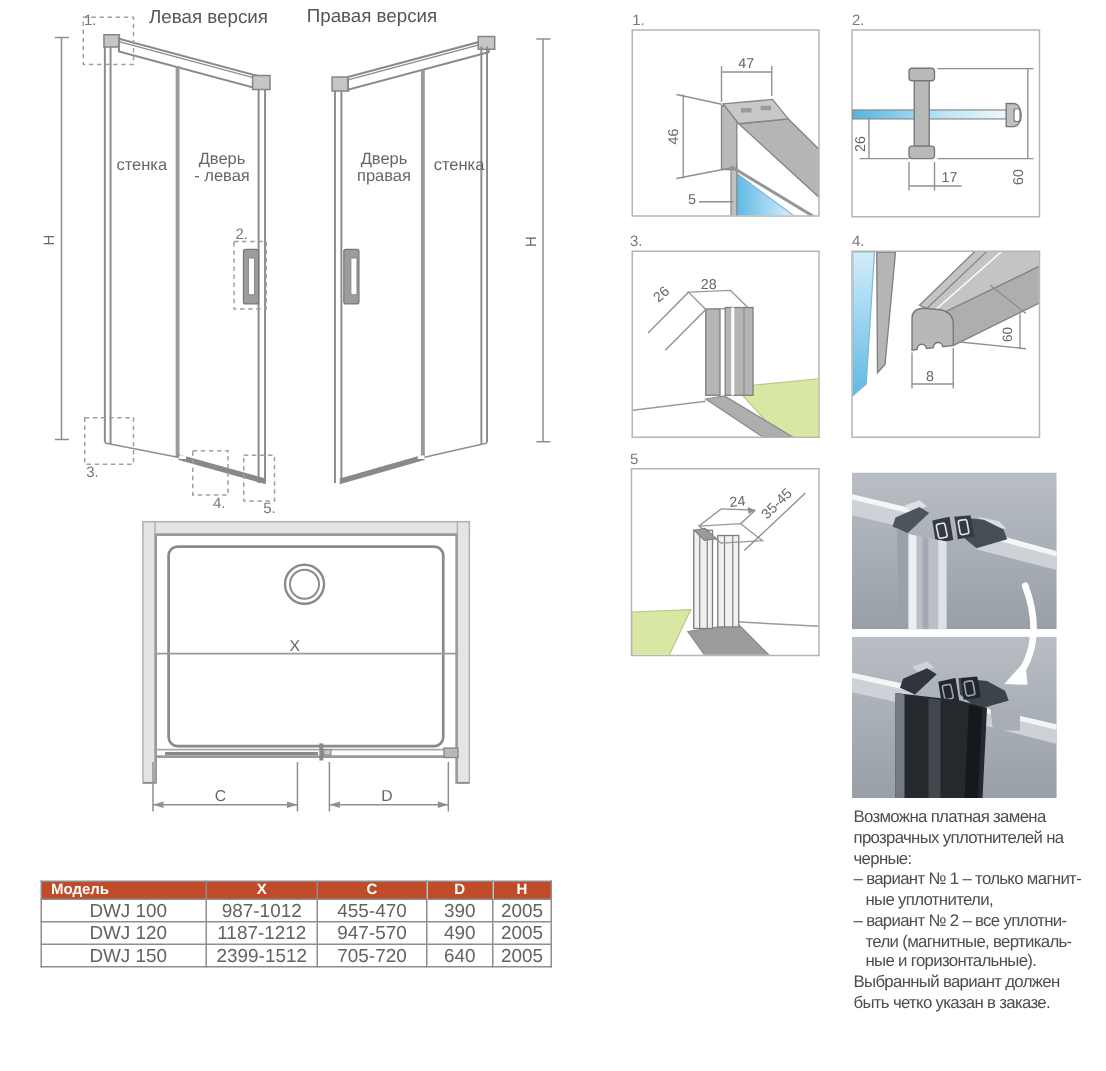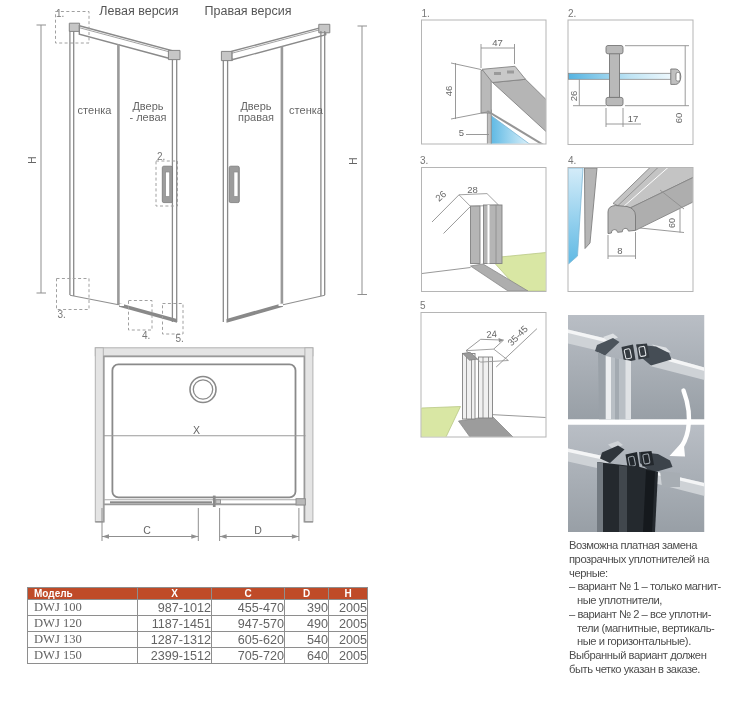--- a/index.html
+++ b/index.html
@@ -2,22 +2,22 @@
 <html><head>
 <meta charset="utf-8">
 <style>
 html,body{margin:0;padding:0;background:#fff;}
 body{font-family:"Liberation Sans",sans-serif;}
 #page{position:relative;width:737px;height:714px;overflow:hidden;background:#fff;}
 #page svg.main{position:absolute;left:0;top:0;}
 #spec{position:absolute;left:27px;top:587px;width:340px;border-collapse:collapse;table-layout:fixed;padding-left:36px;}
 #spec td,#spec th{border:1px solid #8e8e8e;padding:0;font-weight:normal;white-space:nowrap;overflow:hidden;box-sizing:border-box;}
 #spec th{background:#bf4b28;color:#ffffff;font-size:10px;height:11px;font-weight:bold;}
-#spec td{color:#636363;font-size:12.6px;height:14px;text-align:right;}
-#spec td.m{text-align:left;padding-left:6px;font-family:Liberation Serif, serif;}
+#spec td{color:#636363;font-size:12.6px;height:14px;text-align:center;}
+#spec td.m{text-align:center;padding-left:6px;}
 #spec th.m{text-align:left;padding-left:6px;}
 #note{position:absolute;left:569px;top:539px;width:175px;font-size:11.2px;line-height:13.75px;color:#4d4d4d;white-space:nowrap;letter-spacing:-0.45px;}
 #note .i{padding-left:8px;}
 </style>
 </head>
 <body>
 <div id="page">
 <svg class="main" width="737" height="714" viewBox="0 0 737 714">
 <defs>
 <linearGradient id="glassv" x1="0" y1="0" x2="1" y2="0">
@@ -498,30 +498,23 @@
         </tr>
 <tr>
           <td class="m">DWJ 100</td>
           <td>987-1012</td>
           <td>455-470</td>
           <td>390</td>
           <td>2005</td>
         </tr>
 <tr>
           <td class="m">DWJ 120</td>
-          <td>1187-1451</td>
+          <td>1187-1212</td>
           <td>947-570</td>
           <td>490</td>
-          <td>2005</td>
-        </tr>
-<tr>
-          <td class="m">DWJ 130</td>
-          <td>1287-1312</td>
-          <td>605-620</td>
-          <td>540</td>
           <td>2005</td>
         </tr>
 <tr>
           <td class="m">DWJ 150</td>
           <td>2399-1512</td>
           <td>705-720</td>
           <td>640</td>
           <td>2005</td>
         </tr>
 </tbody>

